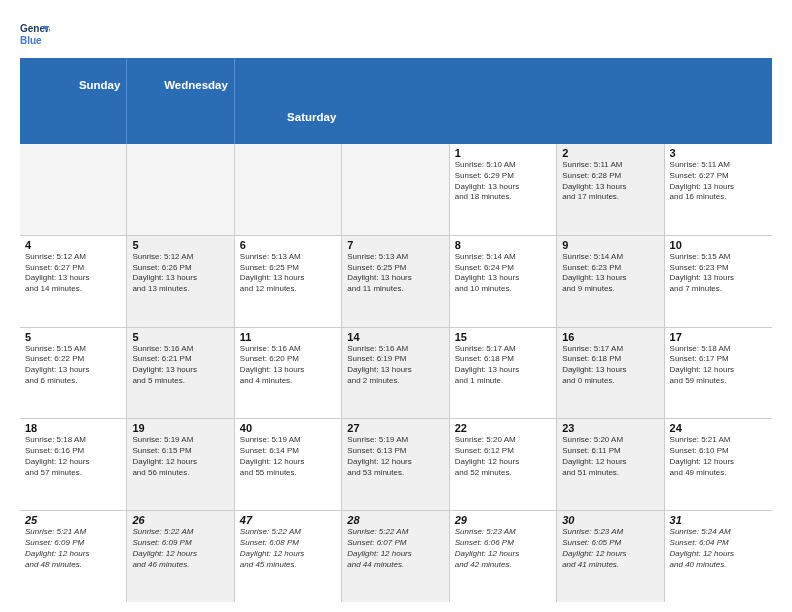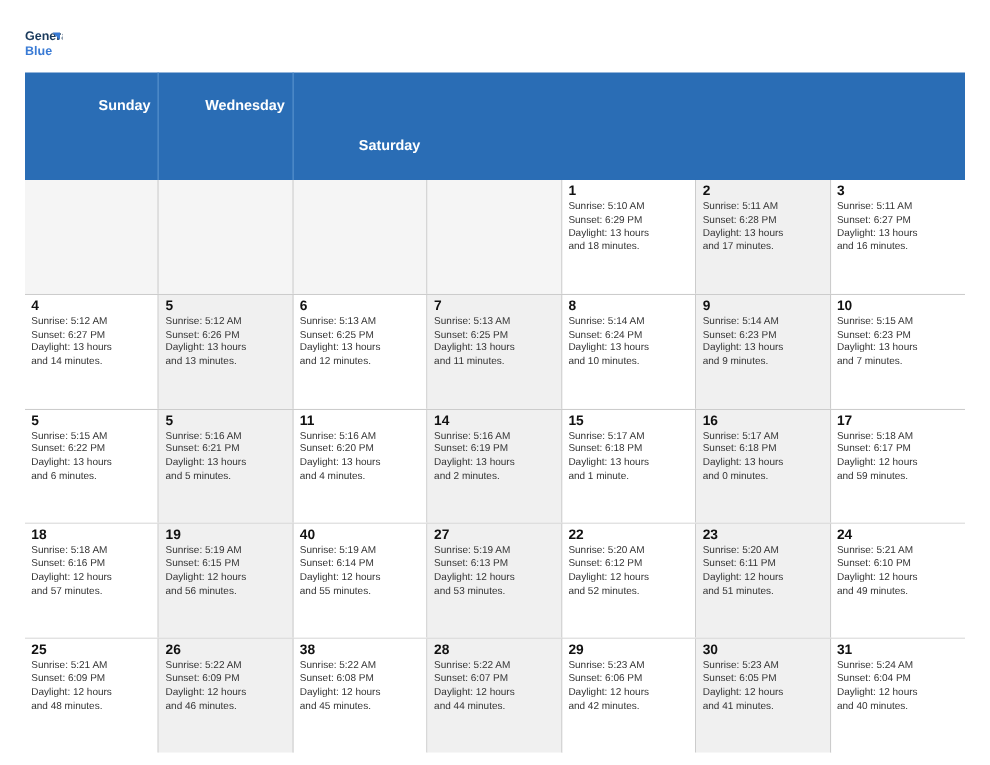--- a/index.html
+++ b/index.html
@@ -76,21 +76,21 @@
       display: flex;
       flex-direction: column;
       flex: 1;
     }
     .cal-row {
       display: grid;
       grid-template-columns: repeat(7, 1fr);
       flex: 1;
       border-bottom: 1px solid #ccc;
     }
-    .cal-row:last-child { border-bottom: none; }
+    .cal-row:last-child { border-bottom: none; font-style: italic; }
     .cal-cell {
       border-right: 1px solid #ccc;
       padding: 3px 5px;
       font-size: 8.5px;
       color: #333;
       vertical-align: top;
       background: #fff;
       min-height: 0;
     }
     .cal-cell:last-child { border-right: none; }
@@ -327,21 +327,21 @@
 and 48 minutes.</div>
           </div>
           <div class="cal-cell shaded">
             <span class="day-num">26</span>
             <div class="cell-text" style="white-space: pre-line;">Sunrise: 5:22 AM
 Sunset: 6:09 PM
 Daylight: 12 hours
 and 46 minutes.</div>
           </div>
           <div class="cal-cell">
-            <span class="day-num">38</span>
+            <span class="day-num">47</span>
             <div class="cell-text" style="white-space: pre-line;">Sunrise: 5:22 AM
 Sunset: 6:08 PM
 Daylight: 12 hours
 and 45 minutes.</div>
           </div>
           <div class="cal-cell shaded">
             <span class="day-num">28</span>
             <div class="cell-text" style="white-space: pre-line;">Sunrise: 5:22 AM
 Sunset: 6:07 PM
 Daylight: 12 hours

